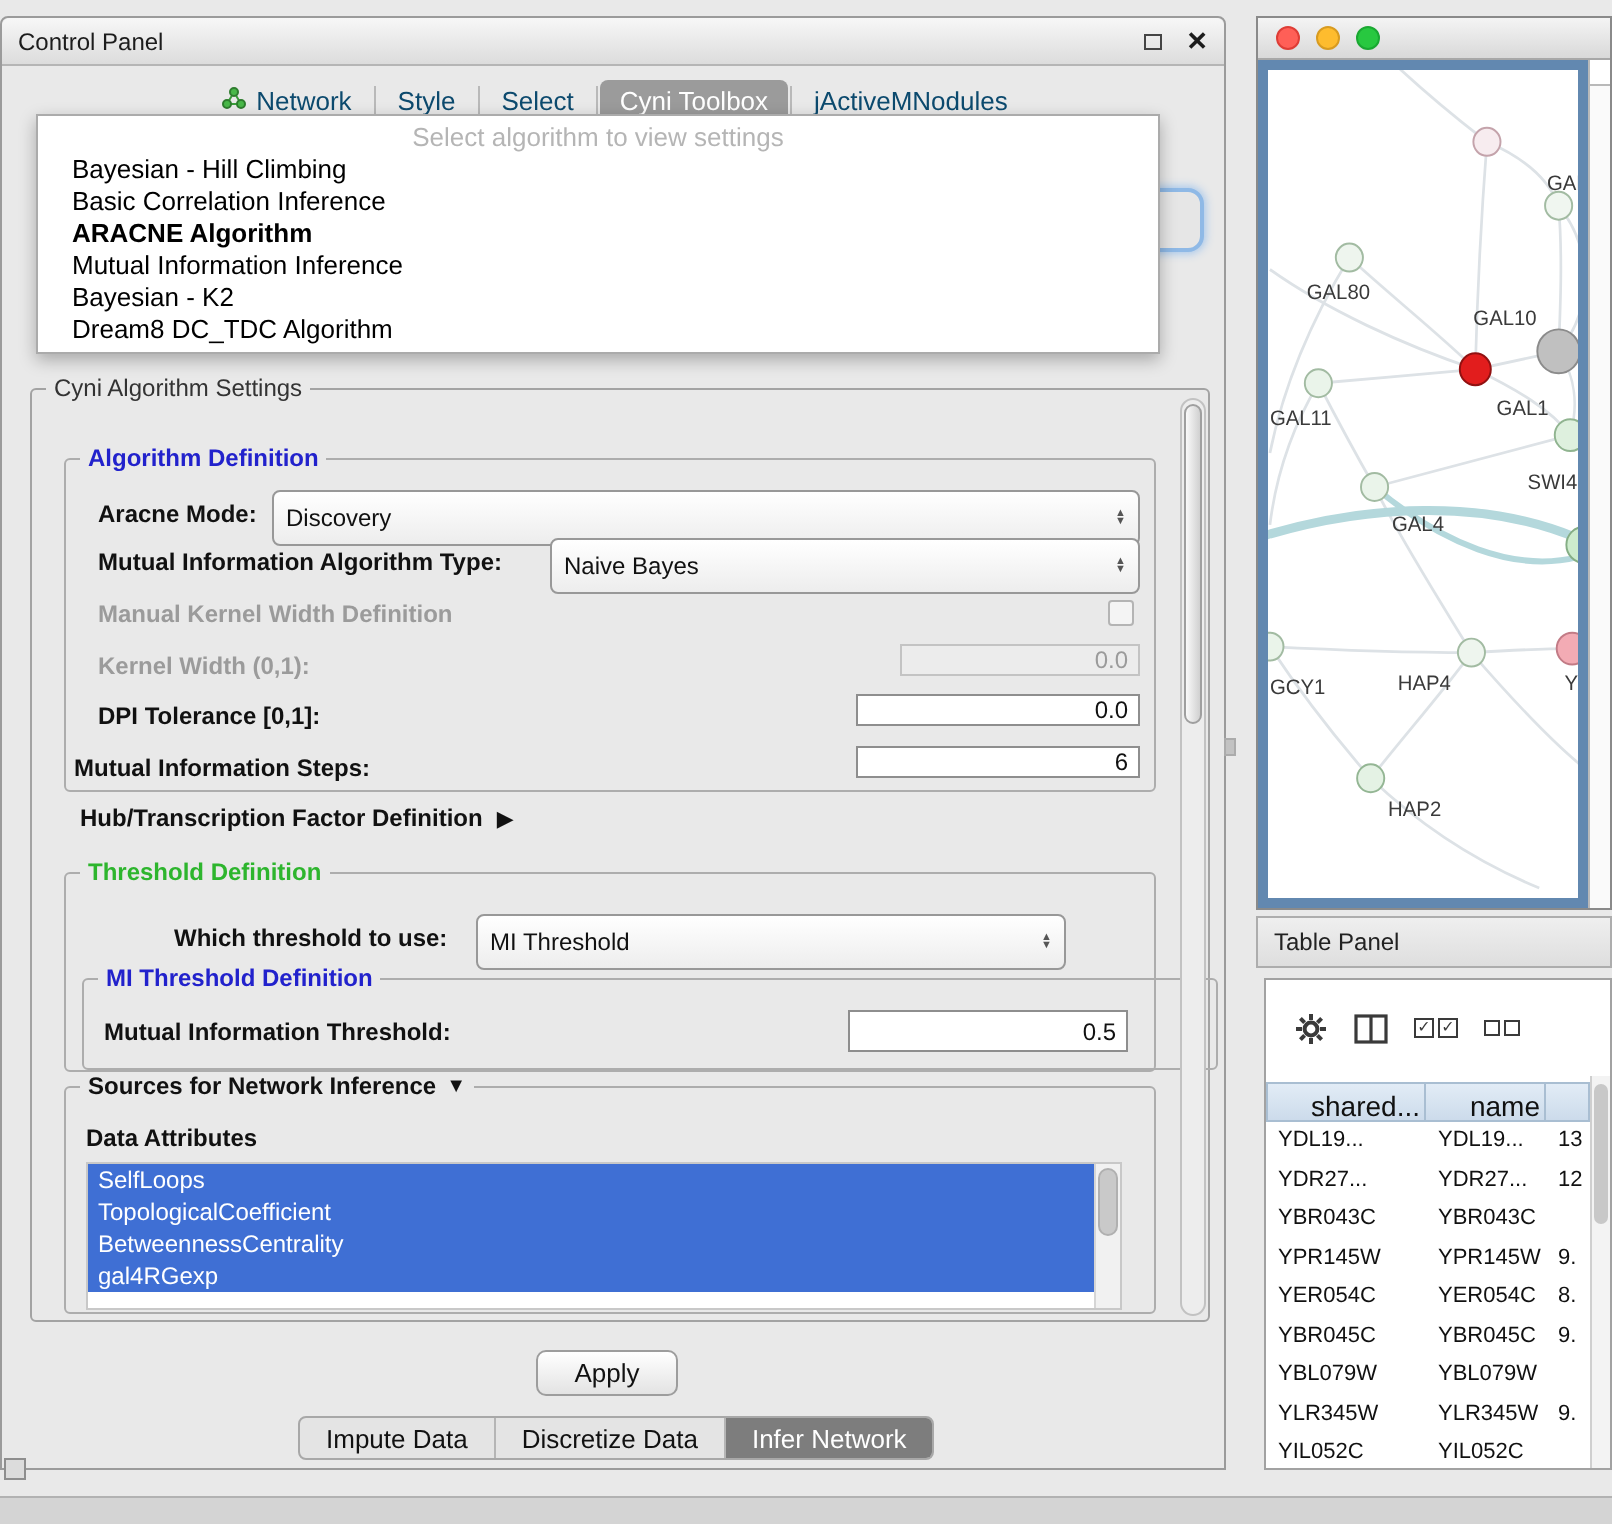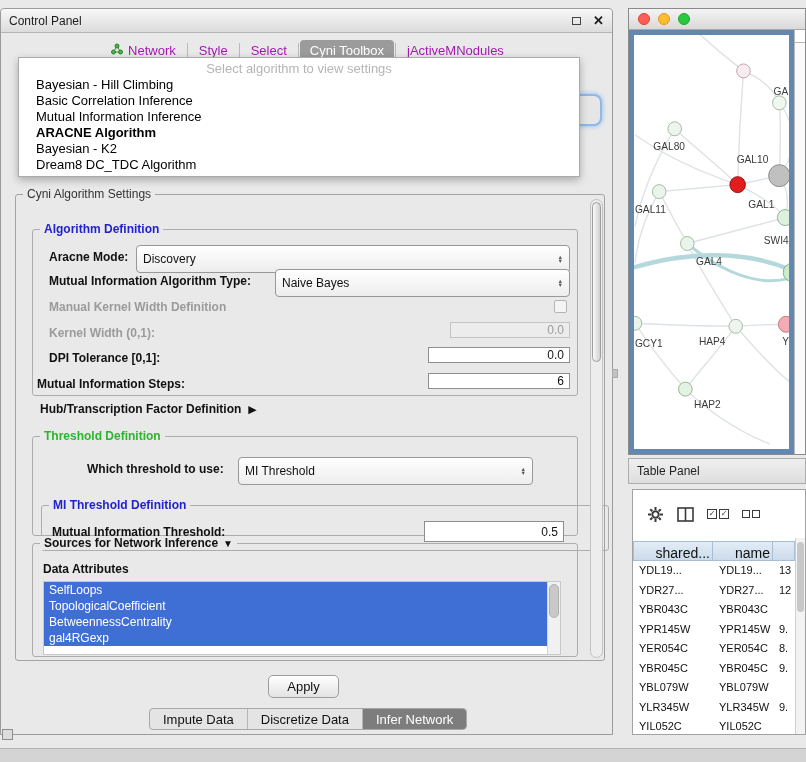--- a/index.html
+++ b/index.html
@@ -8,21 +8,21 @@
 
   
   #control-window{position:absolute;left:0;top:8px;width:613px;height:727px;background:#e9e9e9;border:1px solid #9b9b9b;border-radius:4px 4px 0 0}
   .titlebar{position:absolute;left:0;top:0;right:0;height:24px;background:linear-gradient(#f7f7f7,#dcdcdc);border-bottom:1px solid #b5b5b5;display:flex;align-items:center;padding:0 8px;border-radius:4px 4px 0 0}
   .titlebar .title{font-size:12px;color:#1c1c1c}
   .titlebar .spacer{flex:1}
   .float-icon{width:9px;height:8px;border:1px solid #444;margin-right:12px}
   .close-x{font-size:13px;font-weight:bold;color:#1c1c1c;line-height:13px}
 
   .tab-bar{position:absolute;left:1px;top:28px;width:611px;height:26px;display:flex;justify-content:center;align-items:center;font-size:13px}
-  .tab{padding:3px 10px;display:flex;align-items:center;gap:5px;color:#a21caf;border-radius:4px;white-space:nowrap}
+  .tab{padding:3px 10px;display:flex;align-items:center;gap:5px;color:#0c4a6e;border-radius:4px;white-space:nowrap}
   .tab.active{background:#9b9b9b;color:#fff}
   .tab-sep{width:1px;height:14px;background:#b9b9b9;margin:0 1px}
 
   
   .gbox{position:absolute;border:1px solid #a3a3a3;border-radius:3px}
   .gtitle{position:absolute;top:-8px;left:7px;background:#e9e9e9;padding:0 4px;font-size:12px;white-space:nowrap;display:flex;gap:5px;align-items:center}
   .gtitle.plain{color:#333;font-weight:normal}
   .gtitle.blue{color:#2222cc;font-weight:bold}
   .gtitle.green{color:#2db52d;font-weight:bold}
   .gtitle.black-bold{color:#111;font-weight:bold}
@@ -191,21 +191,21 @@
       <span class="lbl" style="left:54px;top:25px">Which threshold to use:</span>
       <div class="combo" style="left:205px;top:20px;width:295px">
         <span>MI Threshold</span>
         <span class="cspacer"></span>
         <span class="spin">
             <span>▲</span>
             <span>▼</span>
           </span>
       </div>
 
-      <div class="gbox" style="left:8px;top:68px;width:568px;height:46px;border-color:#adadad">
+      <div class="gbox" style="left:8px;top:52px;width:568px;height:46px;border-color:#adadad">
         <span class="gtitle blue">MI Threshold Definition</span>
         <span class="lbl" style="left:10px;top:19px">Mutual Information Threshold:</span>
         <input class="field" style="left: 382px; top: 15px; width: 140px; height: 21px;" readonly="" value="0.5">
       </div>
     </div>
 
     <div class="gbox" style="left:16px;top:348px;width:546px;height:114px;border-color:#adadad">
       <span class="gtitle black-bold">
         <span>Sources for Network Inference</span>
         <span style="font-size:10px">▼</span>
@@ -237,22 +237,22 @@
       <div class="btab active">Infer Network</div>
     </div>
 </div>
 
 <div id="focus-fragment"></div>
 <div id="algo-popup">
   <div class="popup-placeholder">Select algorithm to view settings</div>
   <div>
       <div class="popup-item">Bayesian - Hill Climbing</div>
       <div class="popup-item">Basic Correlation Inference</div>
+      <div class="popup-item bold">ARACNE Algorithm</div>
       <div class="popup-item">Mutual Information Inference</div>
-      <div class="popup-item bold">ARACNE Algorithm</div>
       <div class="popup-item">Bayesian - K2</div>
       <div class="popup-item">Dream8 DC_TDC Algorithm</div>
     </div>
 </div>
 
 <div id="network-window">
   <div class="nw-titlebar">
     <span class="tl red"></span>
     <span class="tl yellow"></span>
     <span class="tl green"></span>

